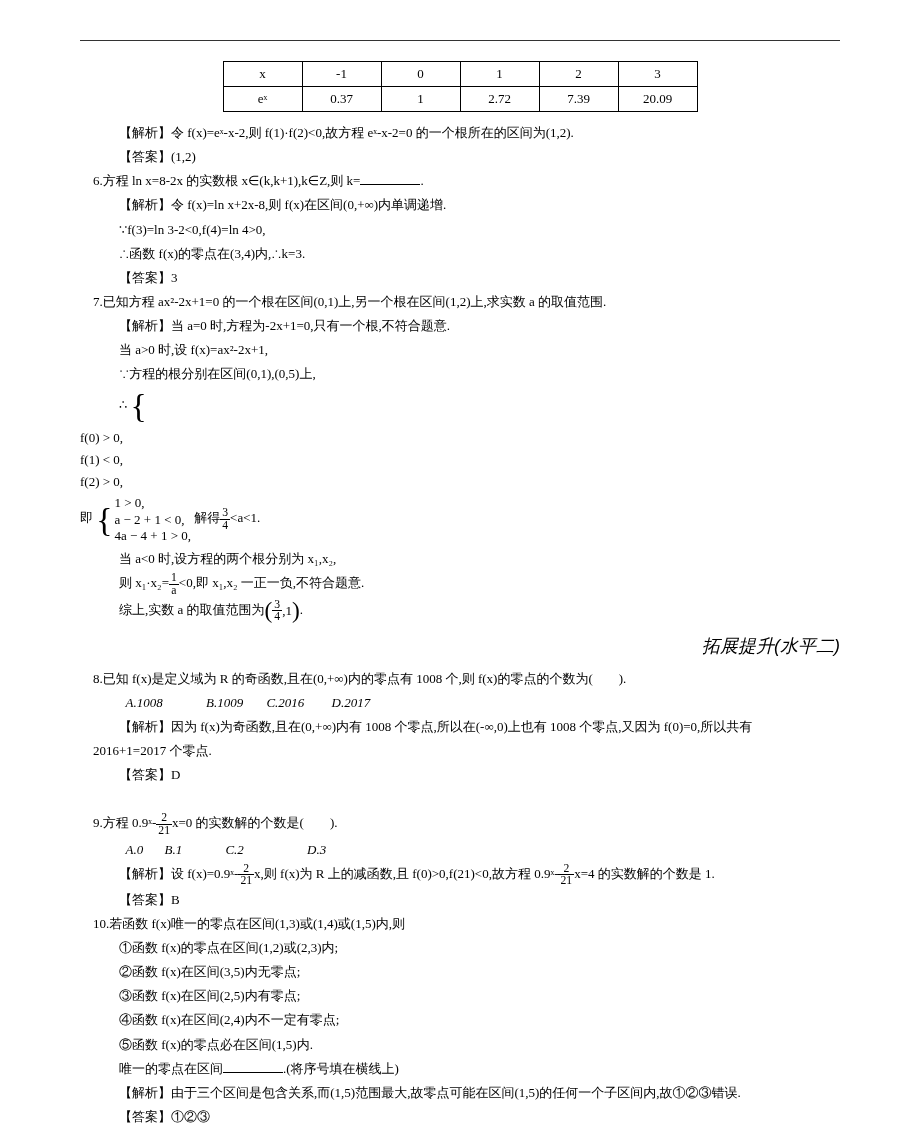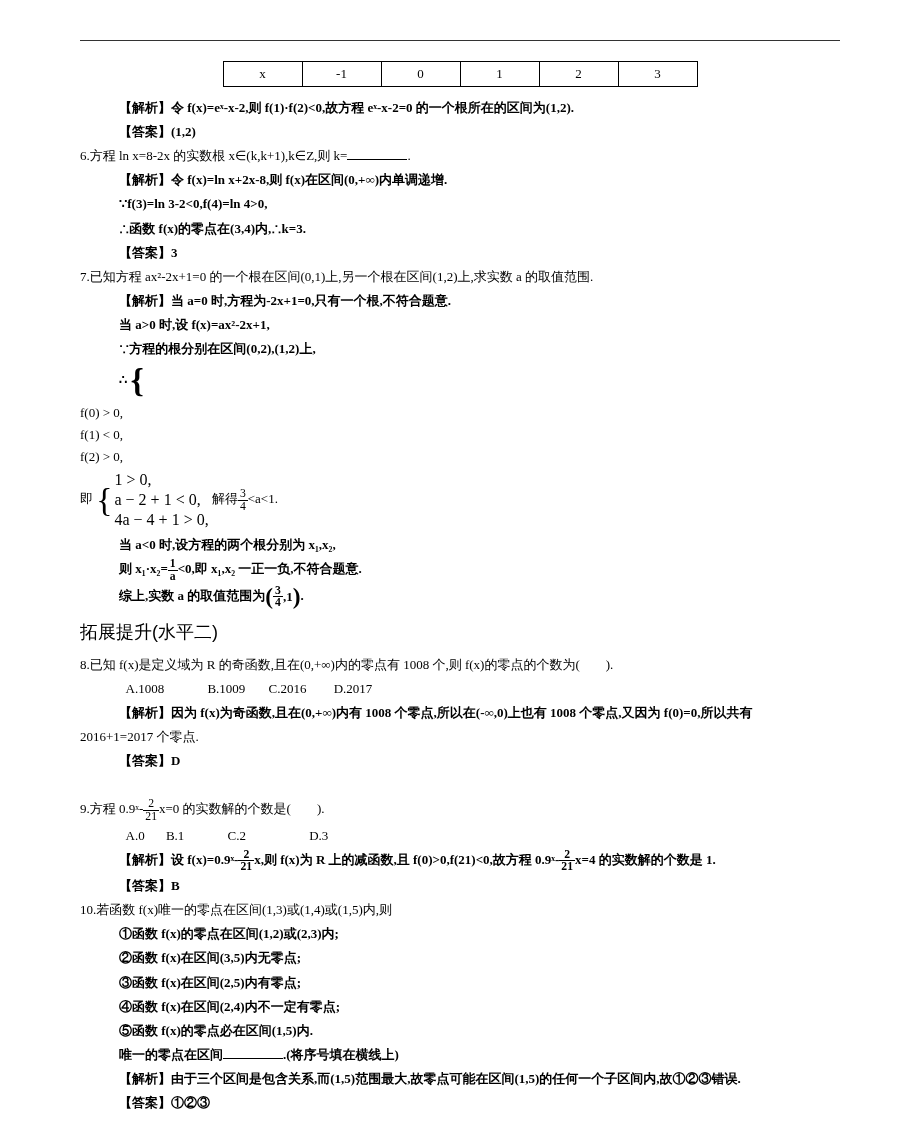--- a/index.html
+++ b/index.html
@@ -22,32 +22,33 @@
     border-collapse: collapse;
     margin: 0 auto 10px auto;
     font-size: 13px;
   }
   table.data td {
     border: 1px solid #000;
     padding: 1px 14px;
     text-align: center;
     min-width: 50px;
   }
-  .indent1 { margin-left: 3em; font-weight: bold; }
+  .indent1 { margin-left: 3em; }
   .indent15 { margin-left: 3.5em; }
-  .no-indent { margin-left: 0; }
+  .no-indent { margin-left: 13px; }
   p { margin: 2px 0; }
   .section-title {
-    text-align: left;
+    text-align: right;
     font-size: 18px;
     font-weight: normal;
     margin: 8px 0 6px 0;
     font-family: "SimHei", "Microsoft YaHei", sans-serif;
-  }
-  .options span { display: inline-block; }
+    font-style: italic;
+  }
+  .options span { display: inline-block; font-style: italic; }
   .blank {
     border-bottom: 1px solid #000;
     display: inline-block;
     min-width: 60px;
     height: 0.9em;
   }
   .frac {
     display: inline-block;
     vertical-align: middle;
     text-align: center;
@@ -63,21 +64,21 @@
     margin: 2px 0;
   }
   .brace-block .brace {
     font-size: 2.6em;
     line-height: 1;
     margin-right: 2px;
   }
   .brace-block .lines {
     display: inline-block;
     line-height: 1.25;
-    font-size: 16px;
+    font-size: 13px;
   }
   .brace-block .lines div { white-space: nowrap; }
   .paren-block {
     display: inline-flex;
     align-items: center;
     vertical-align: middle;
   }
   .paren-block .p {
     font-size: 1.8em;
     line-height: 1;
@@ -94,41 +95,49 @@
 <table class="data">
   <tbody>
       <tr>
     <td>x</td>
     <td>-1</td>
     <td>0</td>
     <td>1</td>
     <td>2</td>
     <td>3</td>
   </tr>
+  <tr>
+    <td>eˣ</td>
+    <td>0.37</td>
+    <td>1</td>
+    <td>2.72</td>
+    <td>7.39</td>
+    <td>20.09</td>
+  </tr>
 </tbody>
   </table>
 
 
 <p class="indent1">【解析】令 f(x)=eˣ-x-2,则 f(1)·f(2)&lt;0,故方程 eˣ-x-2=0 的一个根所在的区间为(1,2).</p>
 <p class="indent1">【答案】(1,2)</p>
 
 
 <p class="no-indent">
   <span>6.方程 ln x=8-2x 的实数根 x∈(k,k+1),k∈Z,则 k=</span><span class="blank"></span><span>.</span>
 </p>
 <p class="indent1">【解析】令 f(x)=ln x+2x-8,则 f(x)在区间(0,+∞)内单调递增.</p>
 <p class="indent1">∵f(3)=ln 3-2&lt;0,f(4)=ln 4&gt;0,</p>
 <p class="indent1">∴函数 f(x)的零点在(3,4)内,∴k=3.</p>
 <p class="indent1">【答案】3</p>
 
 
 <p class="no-indent">7.已知方程 ax²-2x+1=0 的一个根在区间(0,1)上,另一个根在区间(1,2)上,求实数 a 的取值范围.</p>
 <p class="indent1">【解析】当 a=0 时,方程为-2x+1=0,只有一个根,不符合题意.</p>
 <p class="indent1">当 a&gt;0 时,设 f(x)=ax²-2x+1,</p>
-<p class="indent1">∵方程的根分别在区间(0,2),(1,2)上,</p>
+<p class="indent1">∵方程的根分别在区间(0,1),(0,5)上,</p>
 <p class="indent1">
   <span>∴</span>
   <span class="brace-block">
     <span class="brace">{</span>
     <span class="lines">
       </span>
     </span></p><div>f(0) &gt; 0,</div>
       <div>f(1) &lt; 0,</div>
       <div>f(2) &gt; 0,</div>
     

